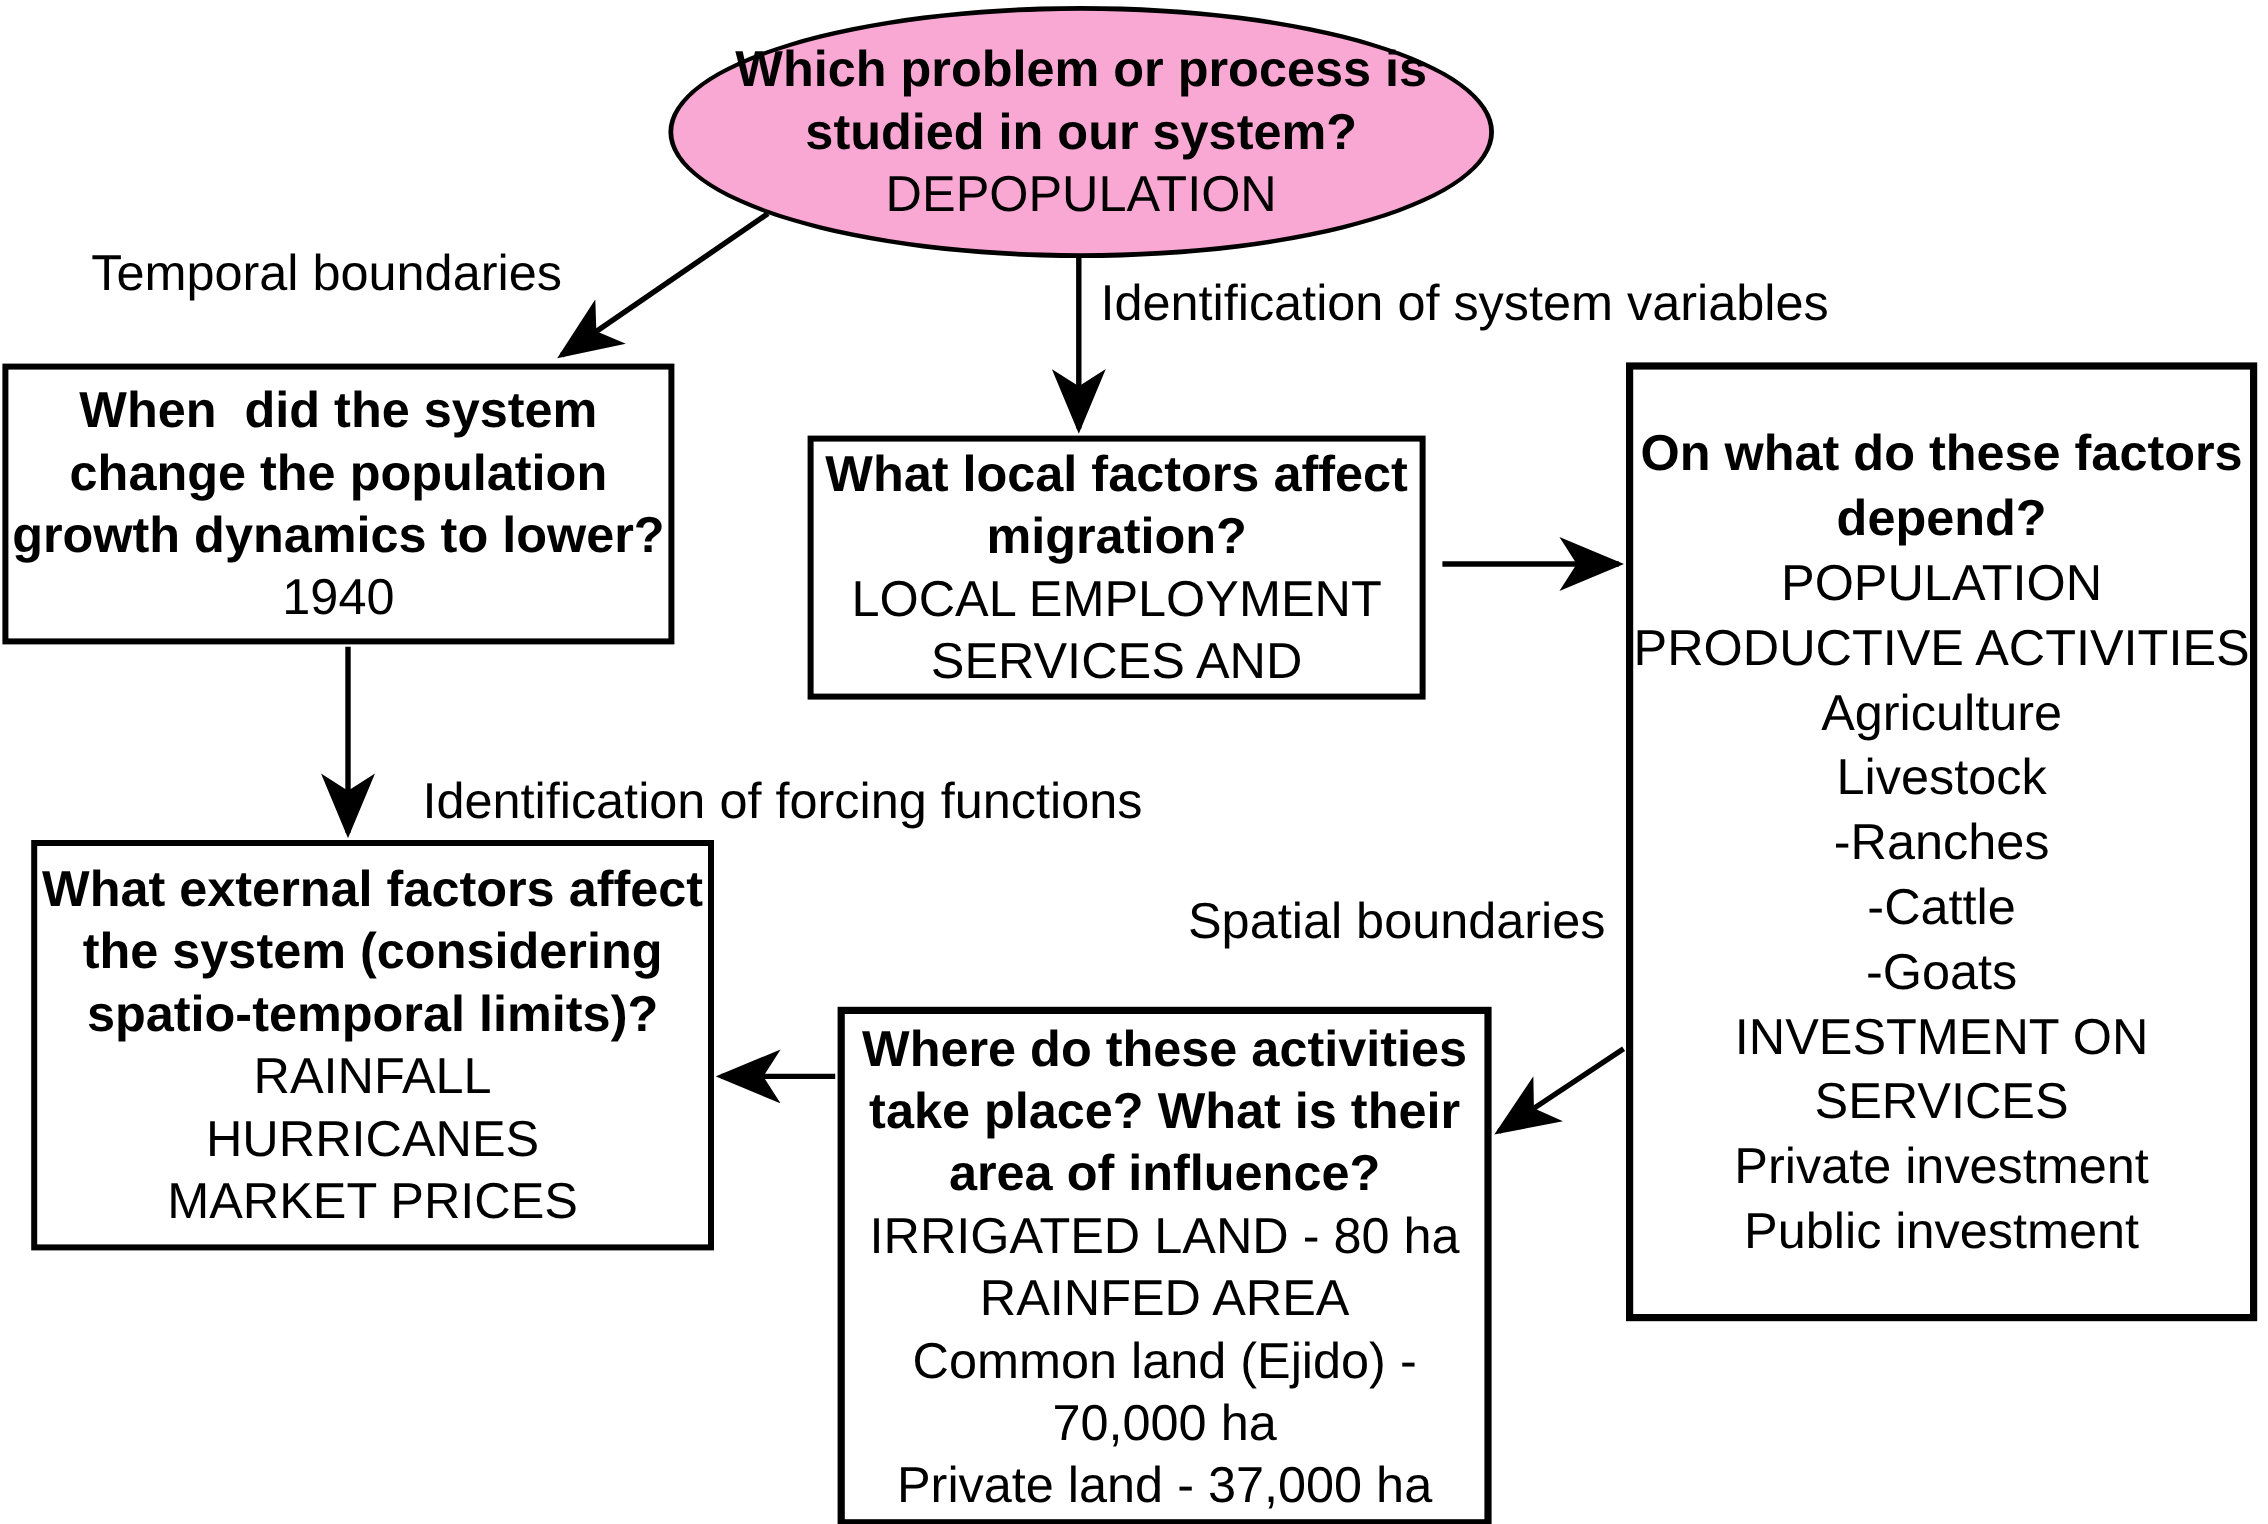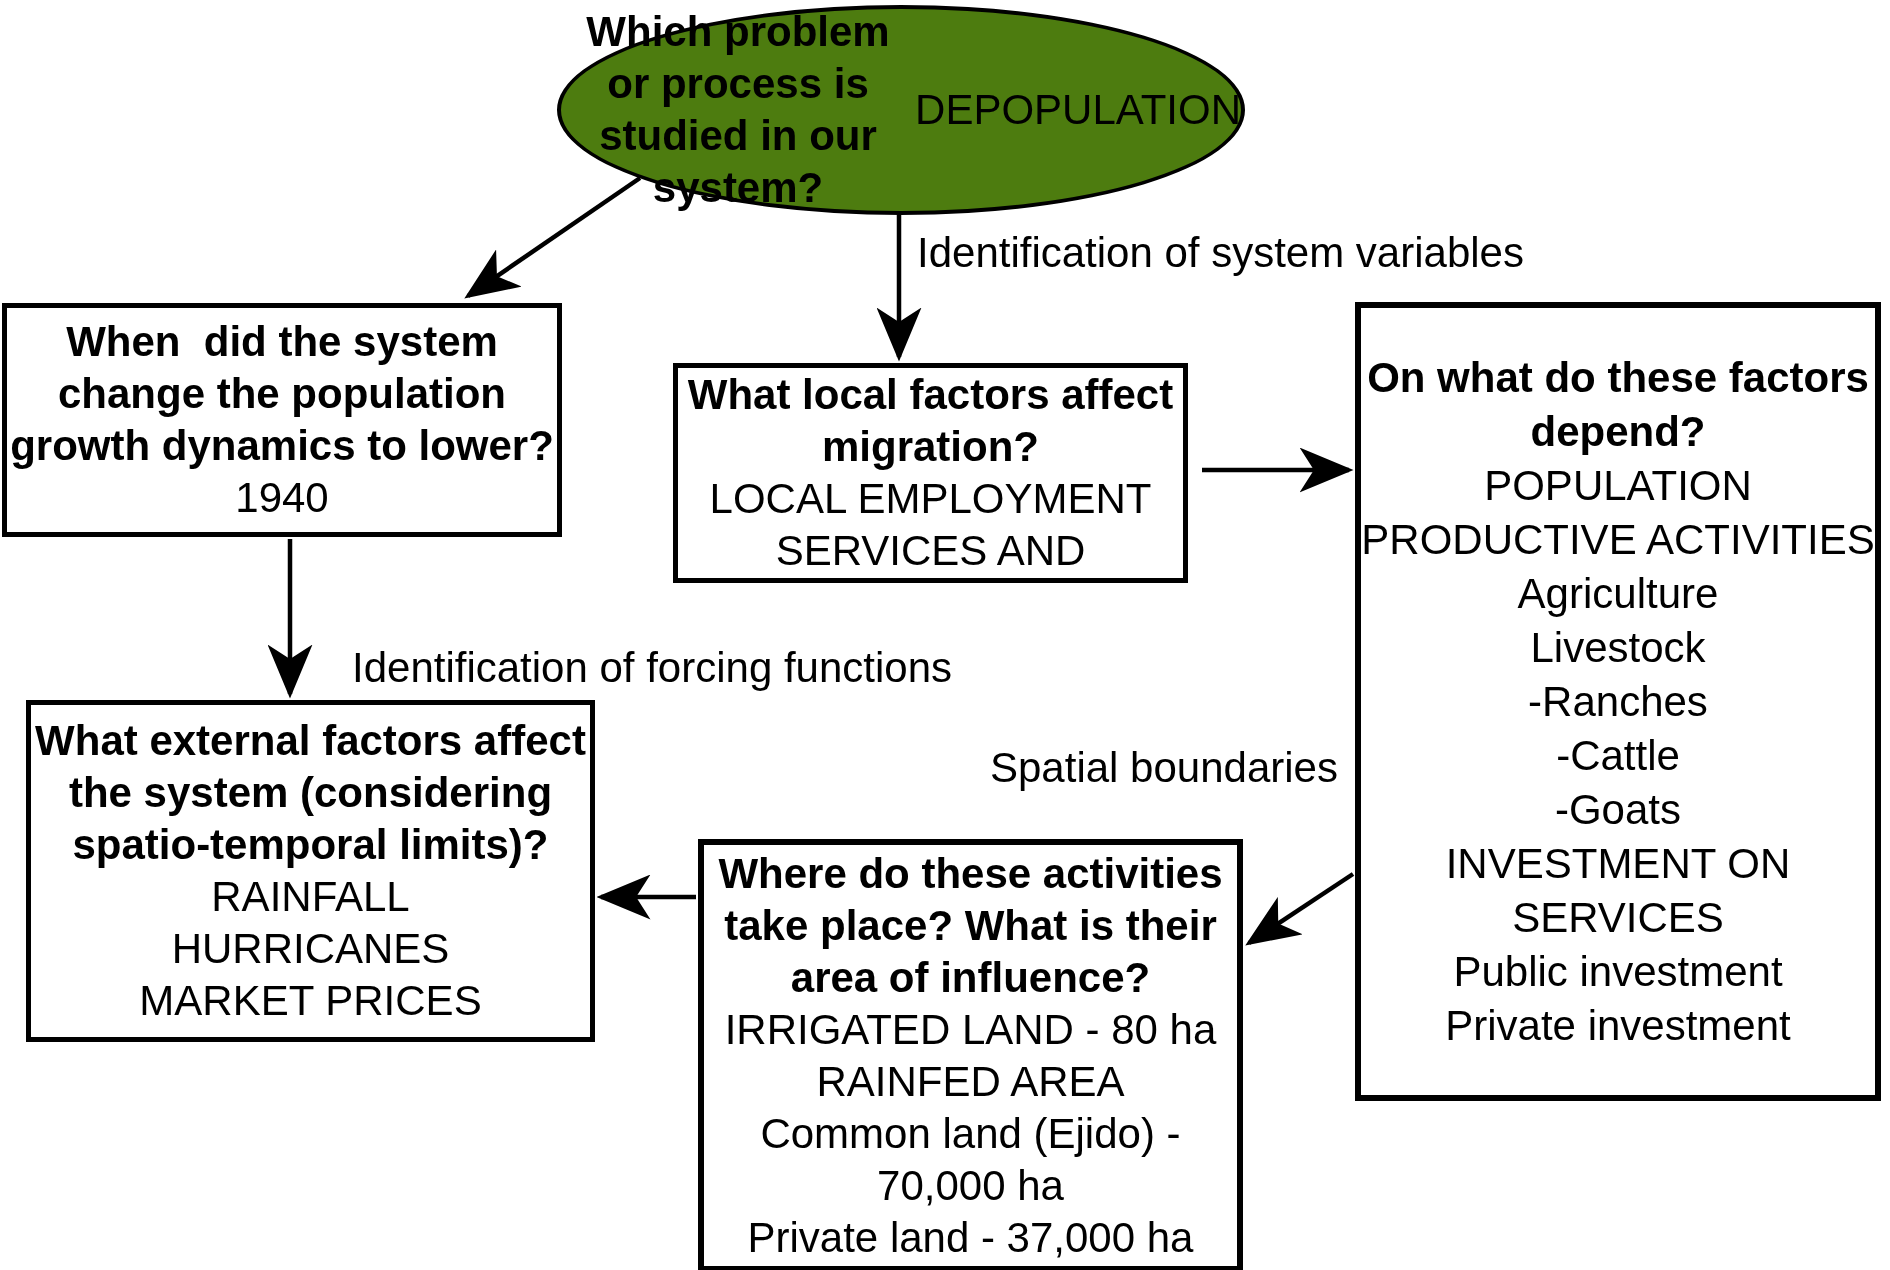--- a/index.html
+++ b/index.html
@@ -29,23 +29,23 @@
   .q-lines div { font-weight: bold; }
   .a-lines div { font-weight: normal; }
 
   .ellipse-node {
     position: absolute;
     box-sizing: border-box;
     left: 557px; top: 5px;
     width: 688px; height: 210px;
     border: 4px solid #000000;
     border-radius: 50%;
-    background: #4d7c0f;
+    background: #f9a8d4;
     display: flex;
-    flex-direction: row;
+    flex-direction: column;
     align-items: center;
     justify-content: center;
     text-align: center;
     font-size: 42px;
     line-height: 52px;
   }
 
   .box-temporal   { left: 2px;    top: 303px; width: 560px; height: 234px; }
   .box-local      { left: 673px;  top: 363px; width: 515px; height: 220px; }
   .box-depend     { left: 1355px; top: 302px; width: 526px; height: 799px; border-width: 6px; line-height: 54px; }
@@ -93,20 +93,21 @@
   <div class="ellipse-node">
     <div class="lines q-lines">
         <div>Which problem or process is</div>
         <div>studied in our system?</div>
       </div>
     <div class="lines a-lines">
         <div>DEPOPULATION</div>
       </div>
   </div>
 
+  <div class="float-label lbl-temporal">Temporal boundaries</div>
   <div class="float-label lbl-sysvar">Identification of system variables</div>
   <div class="float-label lbl-forcing">Identification of forcing functions</div>
   <div class="float-label lbl-spatial">Spatial boundaries</div>
 
   <div class="node box-temporal">
     <div class="lines q-lines">
         <div>When  did the system</div>
         <div>change the population</div>
         <div>growth dynamics to lower?</div>
       </div>
@@ -134,22 +135,22 @@
     <div class="lines a-lines">
         <div>POPULATION</div>
         <div>PRODUCTIVE ACTIVITIES</div>
         <div>Agriculture</div>
         <div>Livestock</div>
         <div>-Ranches</div>
         <div>-Cattle</div>
         <div>-Goats</div>
         <div>INVESTMENT ON</div>
         <div>SERVICES</div>
+        <div>Private investment</div>
         <div>Public investment</div>
-        <div>Private investment</div>
       </div>
   </div>
 
   <div class="node box-external">
     <div class="lines q-lines">
         <div>What external factors affect</div>
         <div>the system (considering</div>
         <div>spatio-temporal limits)?</div>
       </div>
     <div class="lines a-lines">

